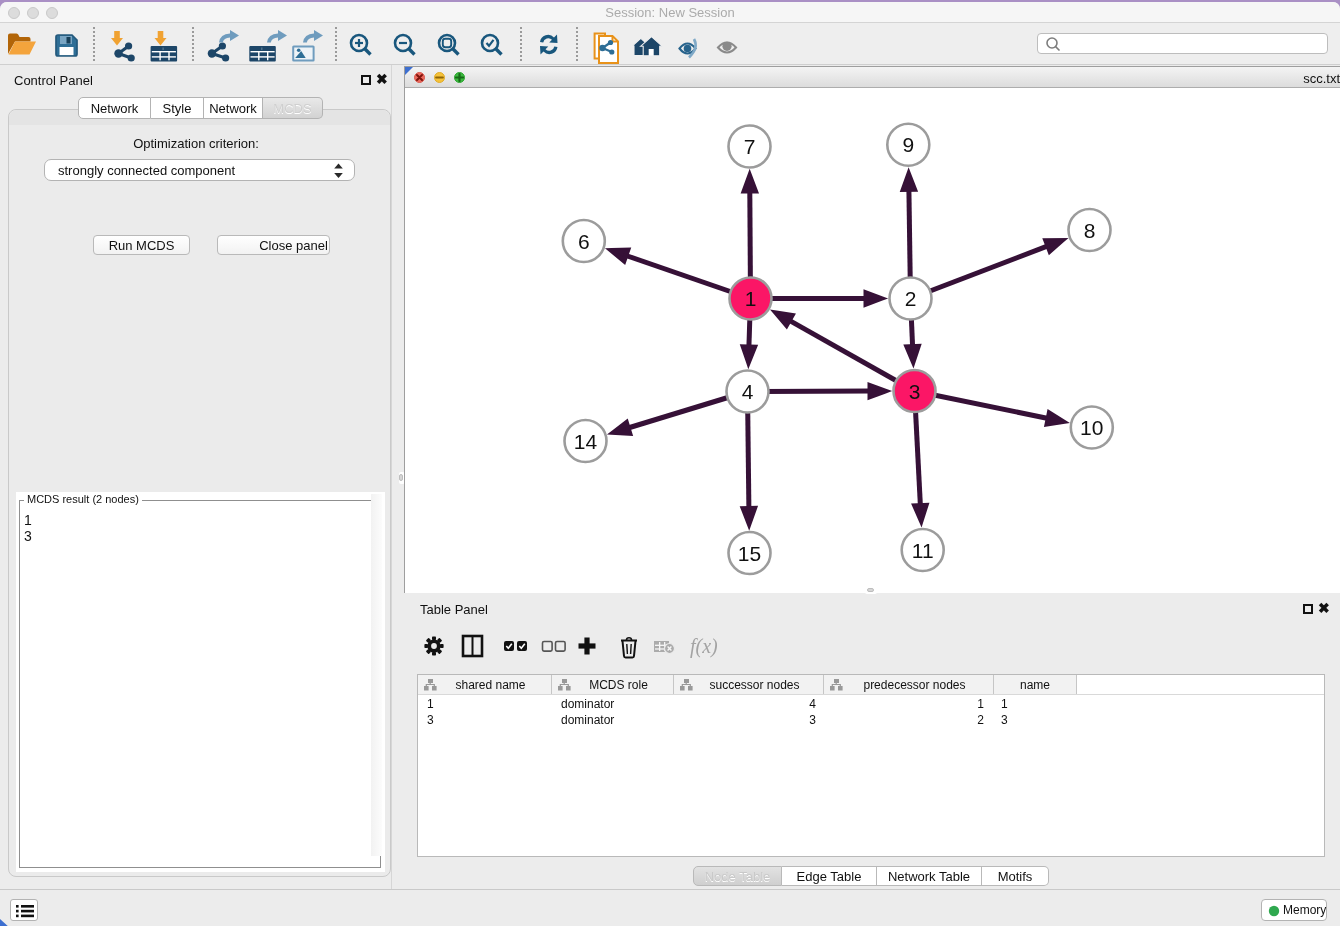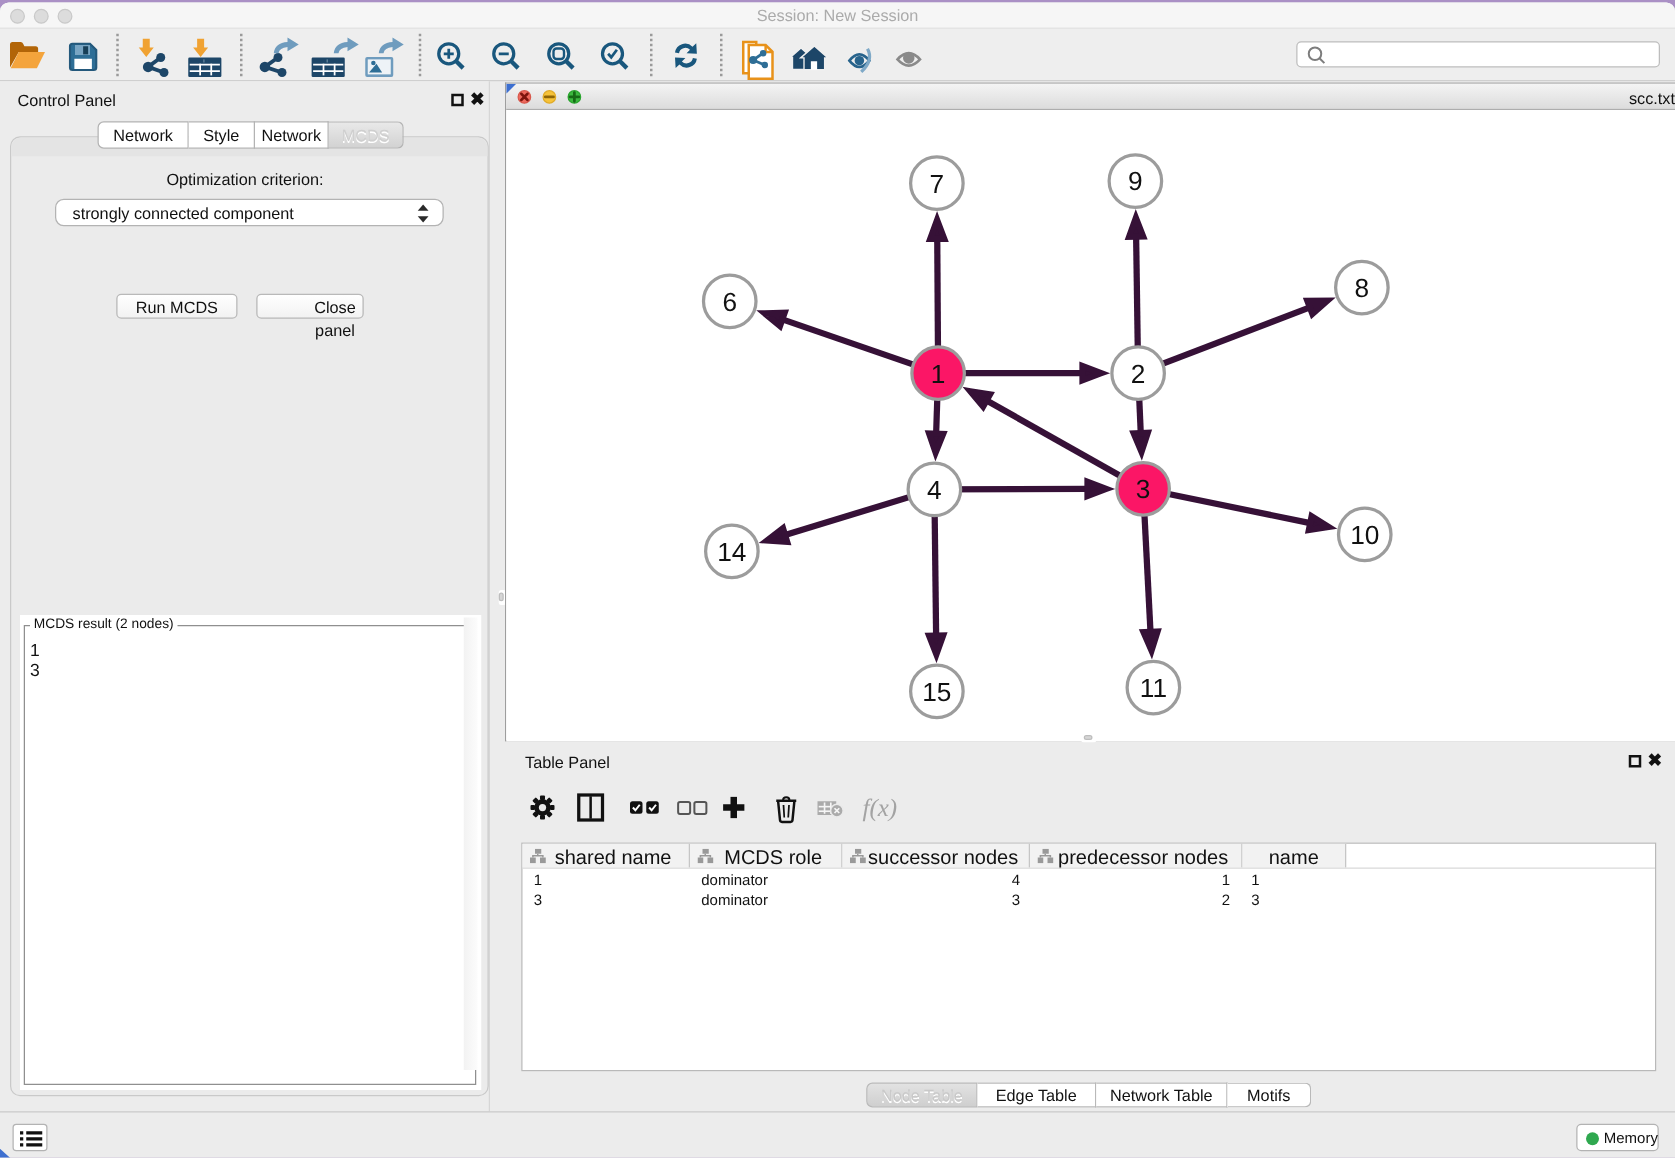--- a/index.html
+++ b/index.html
@@ -61,21 +61,21 @@
 .netname { position:absolute; top:4px; width:100%; text-align:right;
   font-size:13px; color:#111; }
 .canvas { position:absolute; left:0; top:21px; width:935px; height:505px; background:#fff; }
 
 .tpanel { position:absolute; left:404px; top:592px; width:936px; height:295px;
   background:#ececec; }
 .ttoolbar { position:absolute; left:8px; top:36px; width:910px; height:42px; }
 .tableArea { position:absolute; left:13px; top:80px; width:908px; height:183px;
   background:#fff; border:1px solid #b9b9b9; }
 .thead { position:absolute; left:0; top:0; height:19px; background:#f2f2f2;
-  border-right:1px solid #c6c6c6; font-size:16px; color:#111; }
+  border-right:1px solid #c6c6c6; font-size:12px; color:#111; }
 .hlabel { position:absolute; top:3px; width:100%; text-align:center; }
 .cell { position:absolute; font-size:12px; color:#111; }
 .btabs { position:absolute; left:289px; top:272px; height:14px; display:flex; }
 .btab { height:20px; background:#fff; border:1px solid #b9b9b9; border-left:none;
   font-size:13px; color:#111; text-align:center; line-height:19px; }
 .btab.first { border-left:1px solid #b9b9b9; border-radius:5px 0 0 5px; }
 .btab.last { border-radius:0 5px 5px 0; }
 .btab.sel { background:linear-gradient(#e2e2e2,#cfcfcf); color:#c9c9c9;
   text-shadow:0 1px 0 #fff; }
 
@@ -237,21 +237,21 @@
       <div class="tab" style="width:53px;">Style</div>
       <div class="tab" style="width:59px;">Network</div>
       <div class="tab sel" style="width:60px;">MCDS</div>
     </div>
     <div class="optlabel" style="width:392px;">Optimization criterion:</div>
     <div class="dropdown">strongly connected component<svg width="13" height="18" style="position:absolute;right:9px;top:2px;">
           <path d="M2.2 6.5 L6.5 1.5 L10.8 6.5 Z" fill="#2a2a2a"></path>
           <path d="M2.2 11 L6.5 16 L10.8 11 Z" fill="#2a2a2a"></path>
         </svg></div>
     <div class="btn" style="left:93px; top:128px; width:97px;">Run MCDS</div>
-    <div class="btn" style="left:205px; top:128px; width:86px;padding-left:40px;">Close panel</div>
+    <div class="btn" style="left:217px; top:128px; width:113px;padding-left:40px;">Close panel</div>
     <div class="resultbox">
       <div class="fieldset">
           <div class="legend">MCDS result (2 nodes)</div>
         </div>
       <div class="abs" style="left:8px; top:20px; font-size:14px; color:#111;">1</div>
       <div class="abs" style="left:8px; top:36px; font-size:14px; color:#111;">3</div>
       <div class="scrollstrip"></div>
     </div>
   </div>
   <div class="grip" style="left:399px; top:470px; width:6px; height:12px;">

